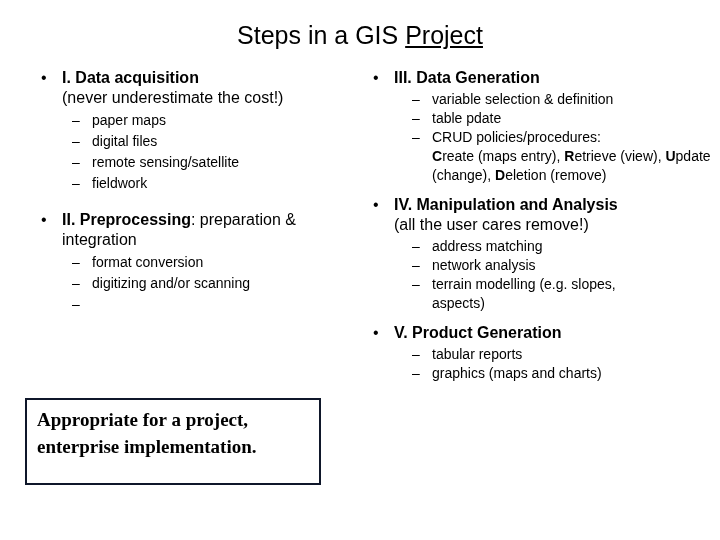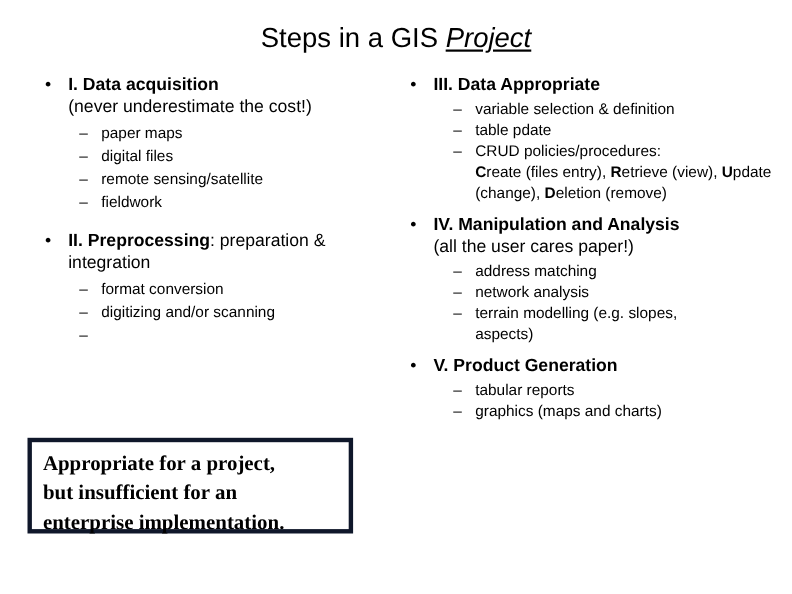--- a/index.html
+++ b/index.html
@@ -22,21 +22,21 @@
     top: 20px;
     left: 0;
     width: 720px;
     text-align: center;
     font-size: 25px;
     line-height: 30px;
     font-weight: normal;
     letter-spacing: 0px;
     white-space: nowrap;
   }
-  #slide-title .ul { text-decoration: underline; font-style: italic; }
+  #slide-title .ul { text-decoration: underline; }
 
   
   .column {
     position: absolute;
     top: 68px;
   }
   #left-column  { left: 36px; width: 330px; }
   #right-column { left: 368px; width: 346px; }
 
   
@@ -91,21 +91,21 @@
   .sec-gap-left  { height: 16px; }
   .sec-gap-right { height: 10px; }
 
   
   #quote-box {
     position: absolute;
     left: 25px;
     top: 398px;
     width: 296px;
     height: 87px;
-    border: 4px solid #0f172a;
+    border: 2px solid #0f172a;
     box-sizing: border-box;
     padding: 6px 8px 0 10px;
     font-family: "Liberation Serif", serif;
     font-weight: bold;
     font-size: 19px;
     line-height: 27px;
     color: #000000;
   }
 
   .nowrapline { white-space: nowrap; }
@@ -166,45 +166,45 @@
       <span class="dash">–</span>
     </li>
   </ul>
 </div>
 
 <div class="column" id="right-column">
 
   <div class="lvl1">
     <span class="bullet">•</span>
     <div class="l1text">
-      <span class="hd">III.  Data Appropriate</span>
+      <span class="hd">III.  Data Generation</span>
     </div>
   </div>
   <ul class="lvl2list">
     <li class="lvl2">
       <span class="dash">–</span>
       <span>variable selection &amp; definition</span>
     </li>
     <li class="lvl2">
       <span class="dash">–</span>
       <span>table pdate</span><br>
     </li>
     <li class="lvl2">
       <span class="dash">–</span>
-      <span>CRUD policies/procedures:</span><br><span class="b">C</span><span>reate (files entry), </span><span class="b">R</span><span>etrieve (view), </span><span class="b">U</span><span>pdate (change), </span><span class="b">D</span><span>eletion (remove)</span>
+      <span>CRUD policies/procedures:</span><br><span class="b">C</span><span>reate (maps entry), </span><span class="b">R</span><span>etrieve (view), </span><span class="b">U</span><span>pdate (change), </span><span class="b">D</span><span>eletion (remove)</span>
     </li>
   </ul>
 
   <div class="sec-gap-right"></div>
 
   <div class="lvl1">
     <span class="bullet">•</span>
     <div class="l1text">
       <span class="hd">IV.  Manipulation and Analysis</span><br>
-      <span>(all the user cares paper!)</span>
+      <span>(all the user cares remove!)</span>
     </div>
   </div>
   <ul class="lvl2list">
     <li class="lvl2">
       <span class="dash">–</span>
       <span>address matching</span>
     </li>
     <li class="lvl2">
       <span class="dash">–</span>
       <span>network analysis</span>
@@ -231,15 +231,14 @@
     </li>
     <li class="lvl2">
       <span class="dash">–</span>
       <span>graphics (maps and charts)</span>
     </li>
   </ul>
 </div>
 
 <div id="quote-box">
   <div class="nowrapline">Appropriate for a project,</div>
-  <div class="nowrapline">but insufficient for an</div>
   <div class="nowrapline">enterprise implementation.</div>
 </div>
 
 </body></html>

